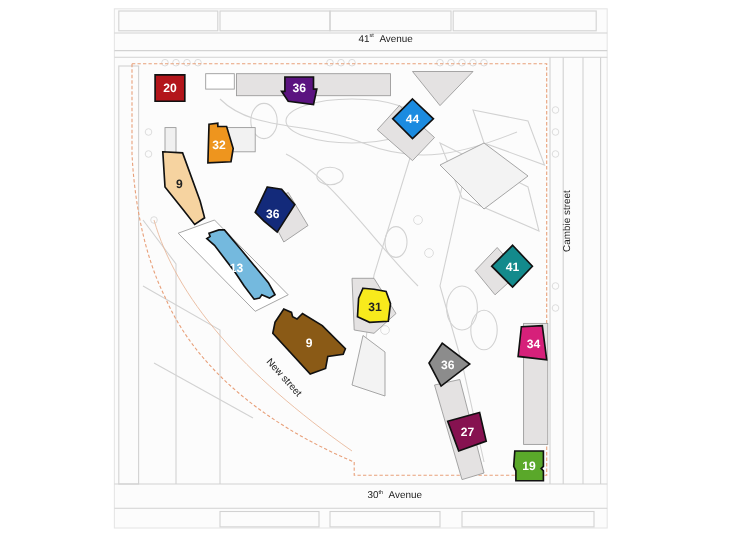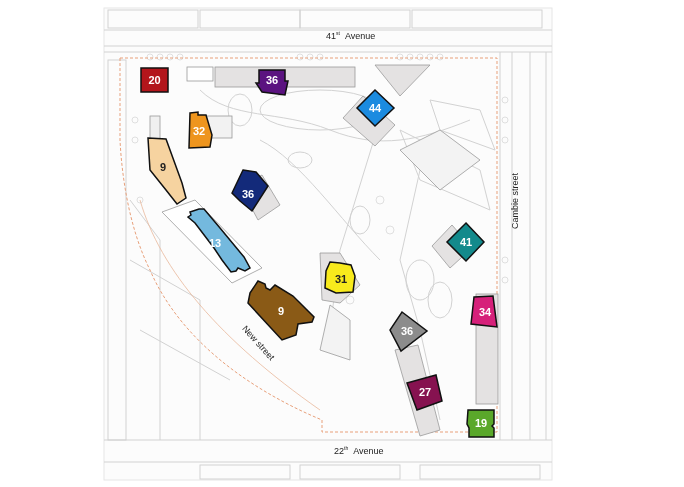--- a/index.html
+++ b/index.html
@@ -157,16 +157,16 @@
   <g>
     <polygon points="468,410 494,410 494,424 492,426 494,428 494,437 469,437 469,428 467,424" fill="#5aa82a" stroke="#111" stroke-width="1.5"></polygon>
     <text class="bldg-label" x="481" y="427" text-anchor="middle" fill="#fff">19</text>
   </g>
 </svg>
 
 <div class="street-label" style="left:326px;top:30px;">
   <span>41</span><sup>st</sup>&nbsp;&nbsp;<span>Avenue</span>
 </div>
 <div class="street-label" style="left:334px;top:445px;">
-  <span>22</span><sup>th</sup>&nbsp;&nbsp;<span>Avenue</span>
+  <span>30</span><sup>th</sup>&nbsp;&nbsp;<span>Avenue</span>
 </div>
 <div class="street-label" style="left:480px;top:196px;transform:rotate(-90deg);transform-origin:center;width:70px;text-align:center;">Cambie street</div>
 <div class="street-label" style="left:244px;top:322px;transform:rotate(48deg);transform-origin:left center;">New street</div>
 
 </body></html>

